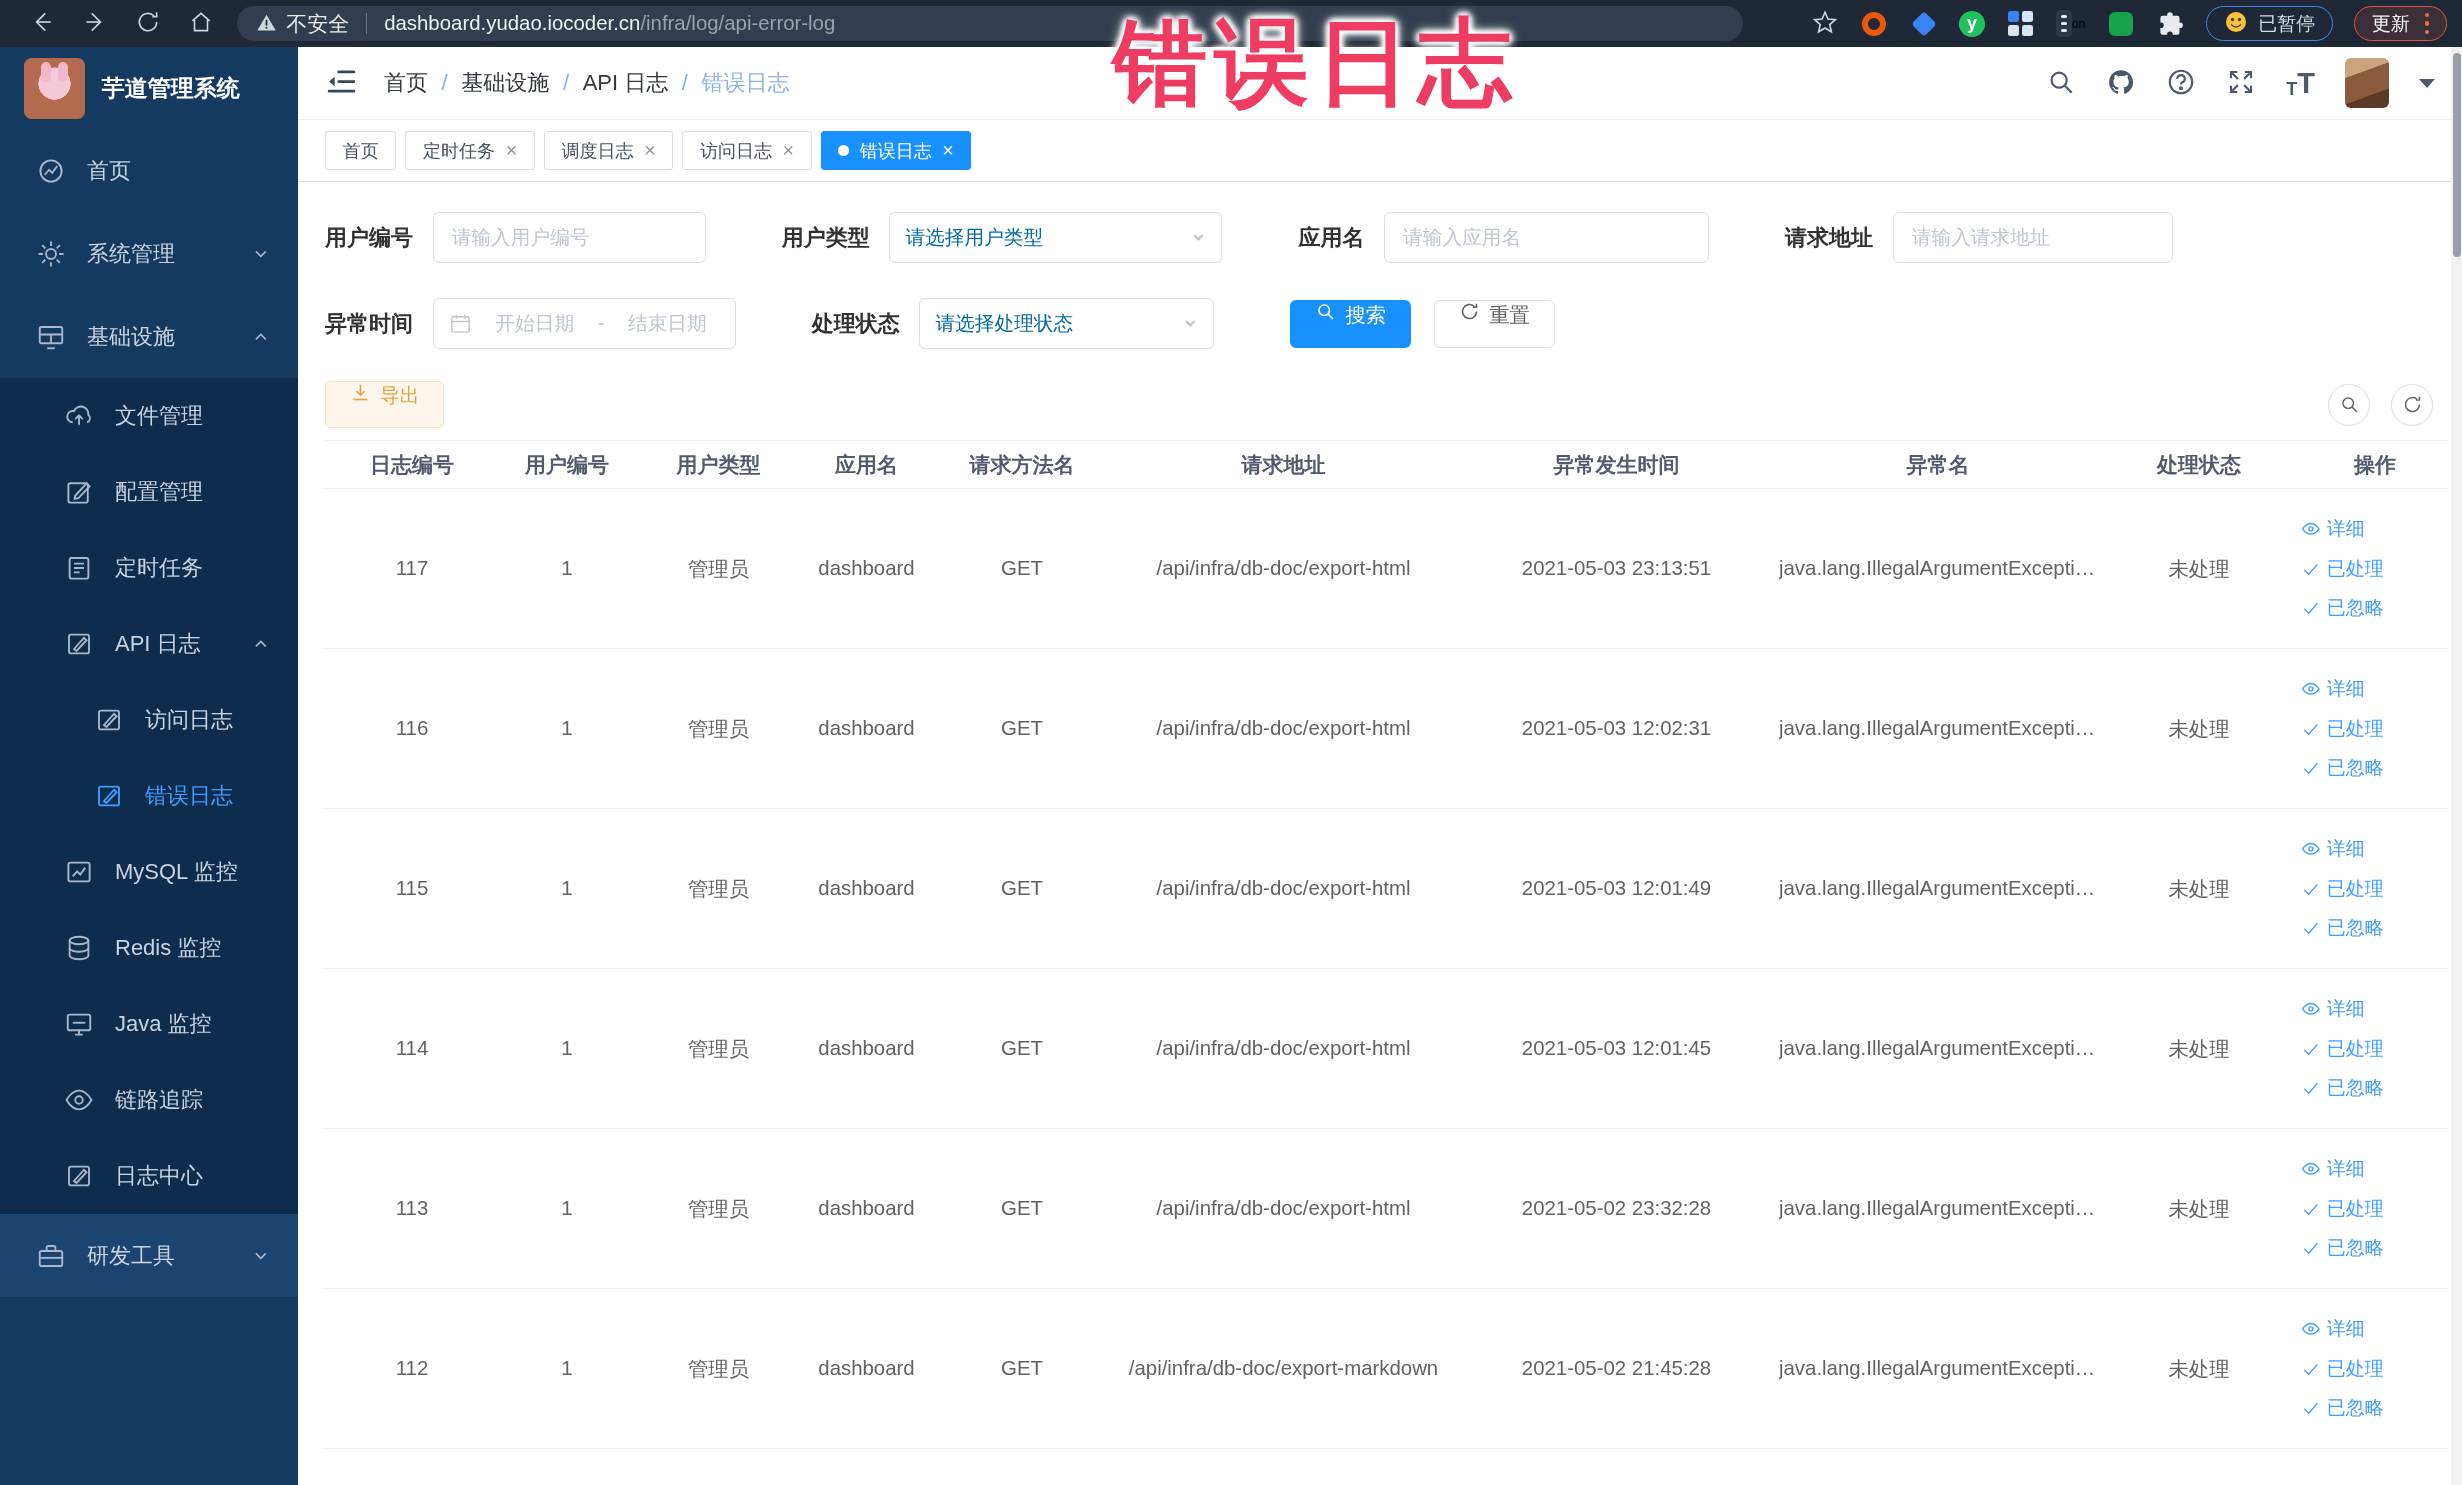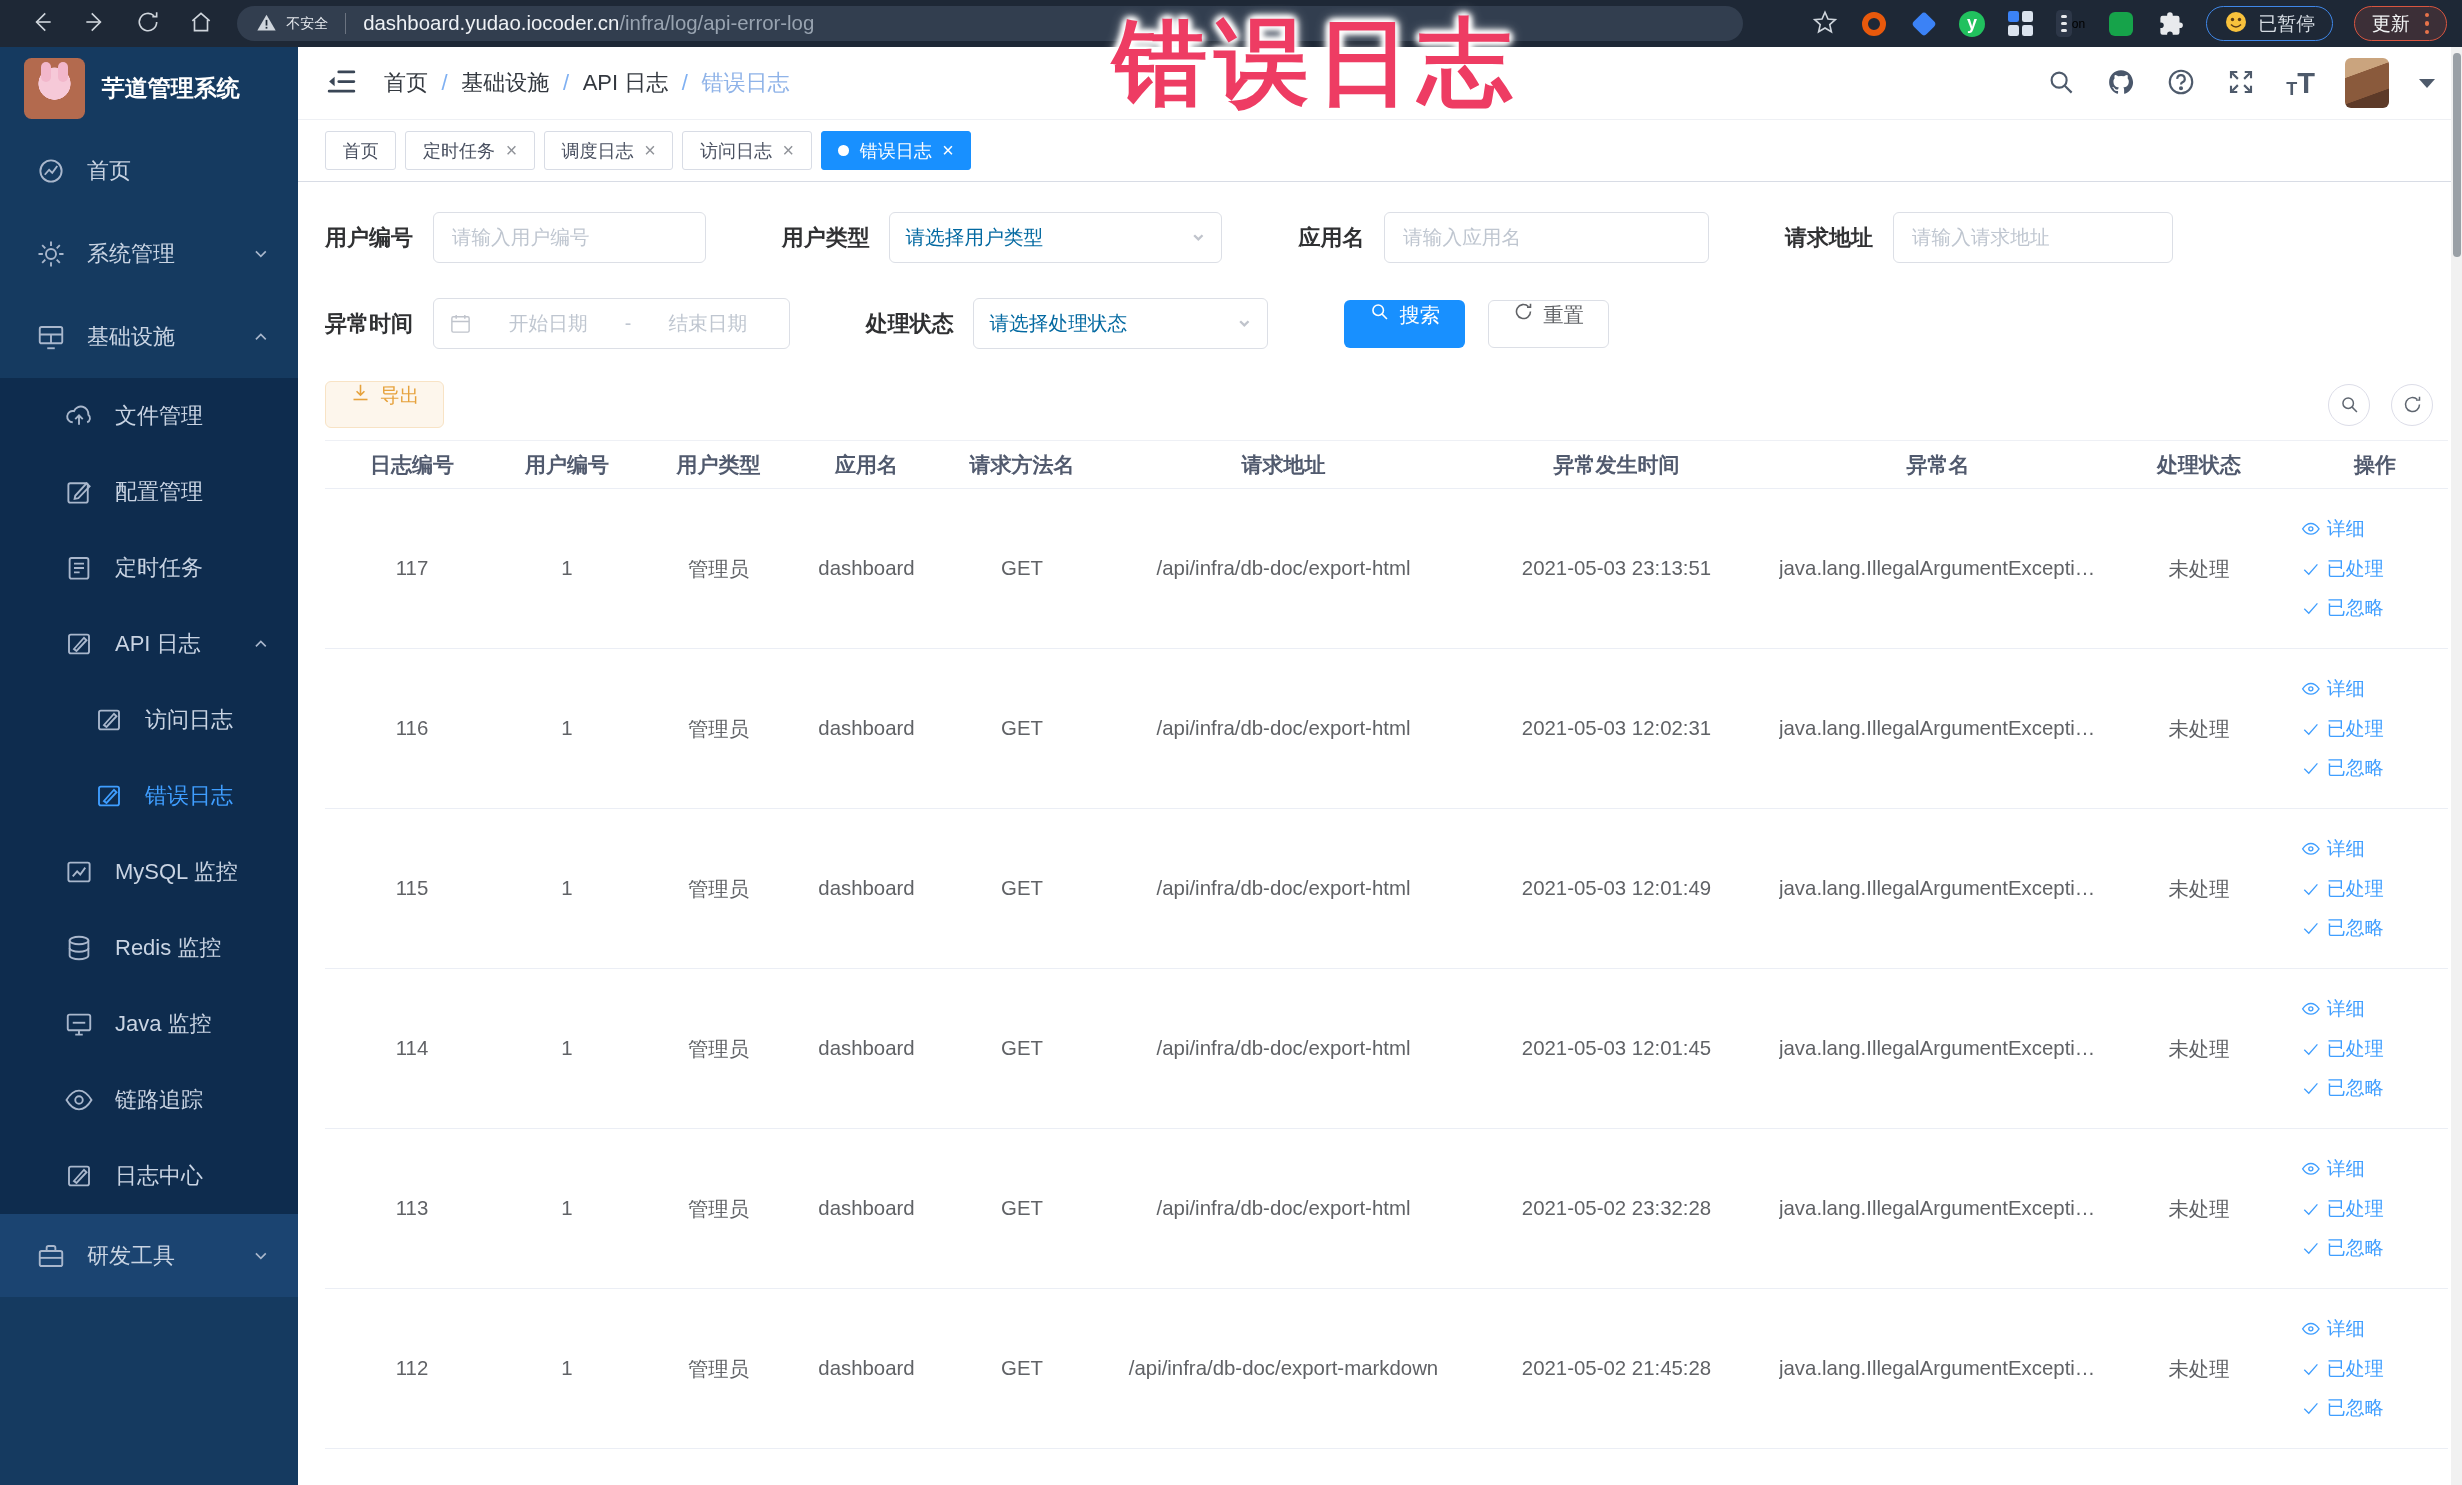--- a/index.html
+++ b/index.html
@@ -5,21 +5,21 @@
   * { box-sizing: border-box; margin: 0; padding: 0; }
   html, body { width: 2462px; height: 1486px; overflow: hidden; }
   body { font-family: "Liberation Sans", "DejaVu Sans", sans-serif; background: #ffffff; position: relative; }
 
   
   .browser-bar { height: 47px; background: #1e2836; display: flex; align-items: center; padding: 0 15px; position: relative; z-index: 5; }
   .nav-icons { display: flex; align-items: center; gap: 27px; margin-left: 13.6px; }
   .nav-icons svg { width: 26px; height: 26px; stroke: #cfd5dc; fill: none; stroke-width: 3; }
   .url-pill { margin-left: 23px; height: 35px; width: 1506px; background: #323e4f; border-radius: 17.4px; display: flex; align-items: center; padding: 0 19.7px; }
   .url-pill .warn-icon svg { width: 21px; height: 21px; }
-  .security-label { color: #e6e9ee; font-size: 14px; margin-left: 9px; }
+  .security-label { color: #e6e9ee; font-size: 21px; margin-left: 9px; }
   .pill-divider { width: 1.5px; height: 21px; background: rgba(255,255,255,.28); margin: 0 16.7px; }
   .url-host { color: #eef1f5; font-size: 20.4px; font-weight: 400; }
   .url-path { color: #98a3b0; font-size: 20.4px; }
   .browser-right { margin-left: auto; display: flex; align-items: center; gap: 21px; }
   .bookmark-star svg { width: 26px; height: 26px; stroke: #cfd5dc; fill: none; stroke-width: 3; }
   .ext { width: 29px; height: 29px; display: flex; align-items: center; justify-content: center; position: relative; }
   .ext-orange { width: 24px; height: 24px; border: 6px solid #e8590c; border-radius: 50%; }
   .ext-blue-drop { width: 18px; height: 18px; background: #3b82f6; border-radius: 3.8px; transform: rotate(45deg); }
   .ext-green-circle { width: 26px; height: 26px; background: #21c15e; border-radius: 50%; color: #fff; font-size: 18px; font-weight: 700; display: flex; align-items: center; justify-content: center; }
   .ext-grid { display: grid; grid-template-columns: 11.4px 11.4px; grid-gap: 3px; }
@@ -92,21 +92,21 @@
   .f-label { font-size: 22px; font-weight: 700; color: #303133; margin-right: 19.7px; white-space: nowrap; }
   .f-group { display: flex; align-items: center; margin-right: 76px; }
   .f-input { height: 51px; border: 1.5px solid #dcdfe6; border-radius: 6px; padding: 0 18px; font-size: 19.7px; color: #606266; font-family: inherit; outline: none; background: #fff; }
   .f-input::placeholder { color: #bfc6d0; }
   .w360 { width: 273px; } .w430 { width: 325px; } .w370 { width: 280px; }
   .f-select { height: 51px; border: 1.5px solid #dcdfe6; border-radius: 6px; display: flex; align-items: center; padding: 0 15px; cursor: pointer; background: #fff; }
   .f-select .ph { font-size: 19.7px; color: #0369a1; flex: 1; }
   .w440 { width: 333px; } .w390 { width: 295px; }
   .caret-down { width: 16.7px; height: 16.7px; }
   .caret-down svg { stroke: #c0c4cc; stroke-width: 3.4; fill: none; width: 100%; height: 100%; }
-  .daterange { width: 357px; height: 51px; border: 1.5px solid #dcdfe6; border-radius: 6px; display: flex; align-items: center; padding: 16px 15px; gap: 10.6px; background: #fff; cursor: pointer; }
+  .daterange { width: 303px; height: 51px; border: 1.5px solid #dcdfe6; border-radius: 6px; display: flex; align-items: center; padding: 16px 15px; gap: 10.6px; background: #fff; cursor: pointer; }
   .daterange svg { width: 23px; height: 23px; stroke: #c0c4cc; stroke-width: 3; fill: none; flex-shrink: 0; }
   .daterange .ph { font-size: 19.7px; color: #bfc6d0; flex: 1; text-align: center; }
   .daterange .sep { font-size: 19.7px; color: #bfc6d0; }
   .btn { height: 48px; border-radius: 6px; display: inline-flex; gap: 9px; padding: 0 24px; font-size: 20.4px; cursor: pointer; border: 1.5px solid transparent; }
   .btn svg { width: 21px; height: 21px; fill: none; stroke-width: 3.6; }
   .btn-primary { background: #1890ff; color: #fff; margin-left: 0; }
   .btn-primary svg { stroke: #fff; }
   .btn-default { background: #fff; border-color: #dcdfe6; color: #606266; margin-left: 23px; }
   .btn-default svg { stroke: #606266; }
   .toolbar { margin-top: 32px; display: flex; align-items: center; justify-content: space-between; }

